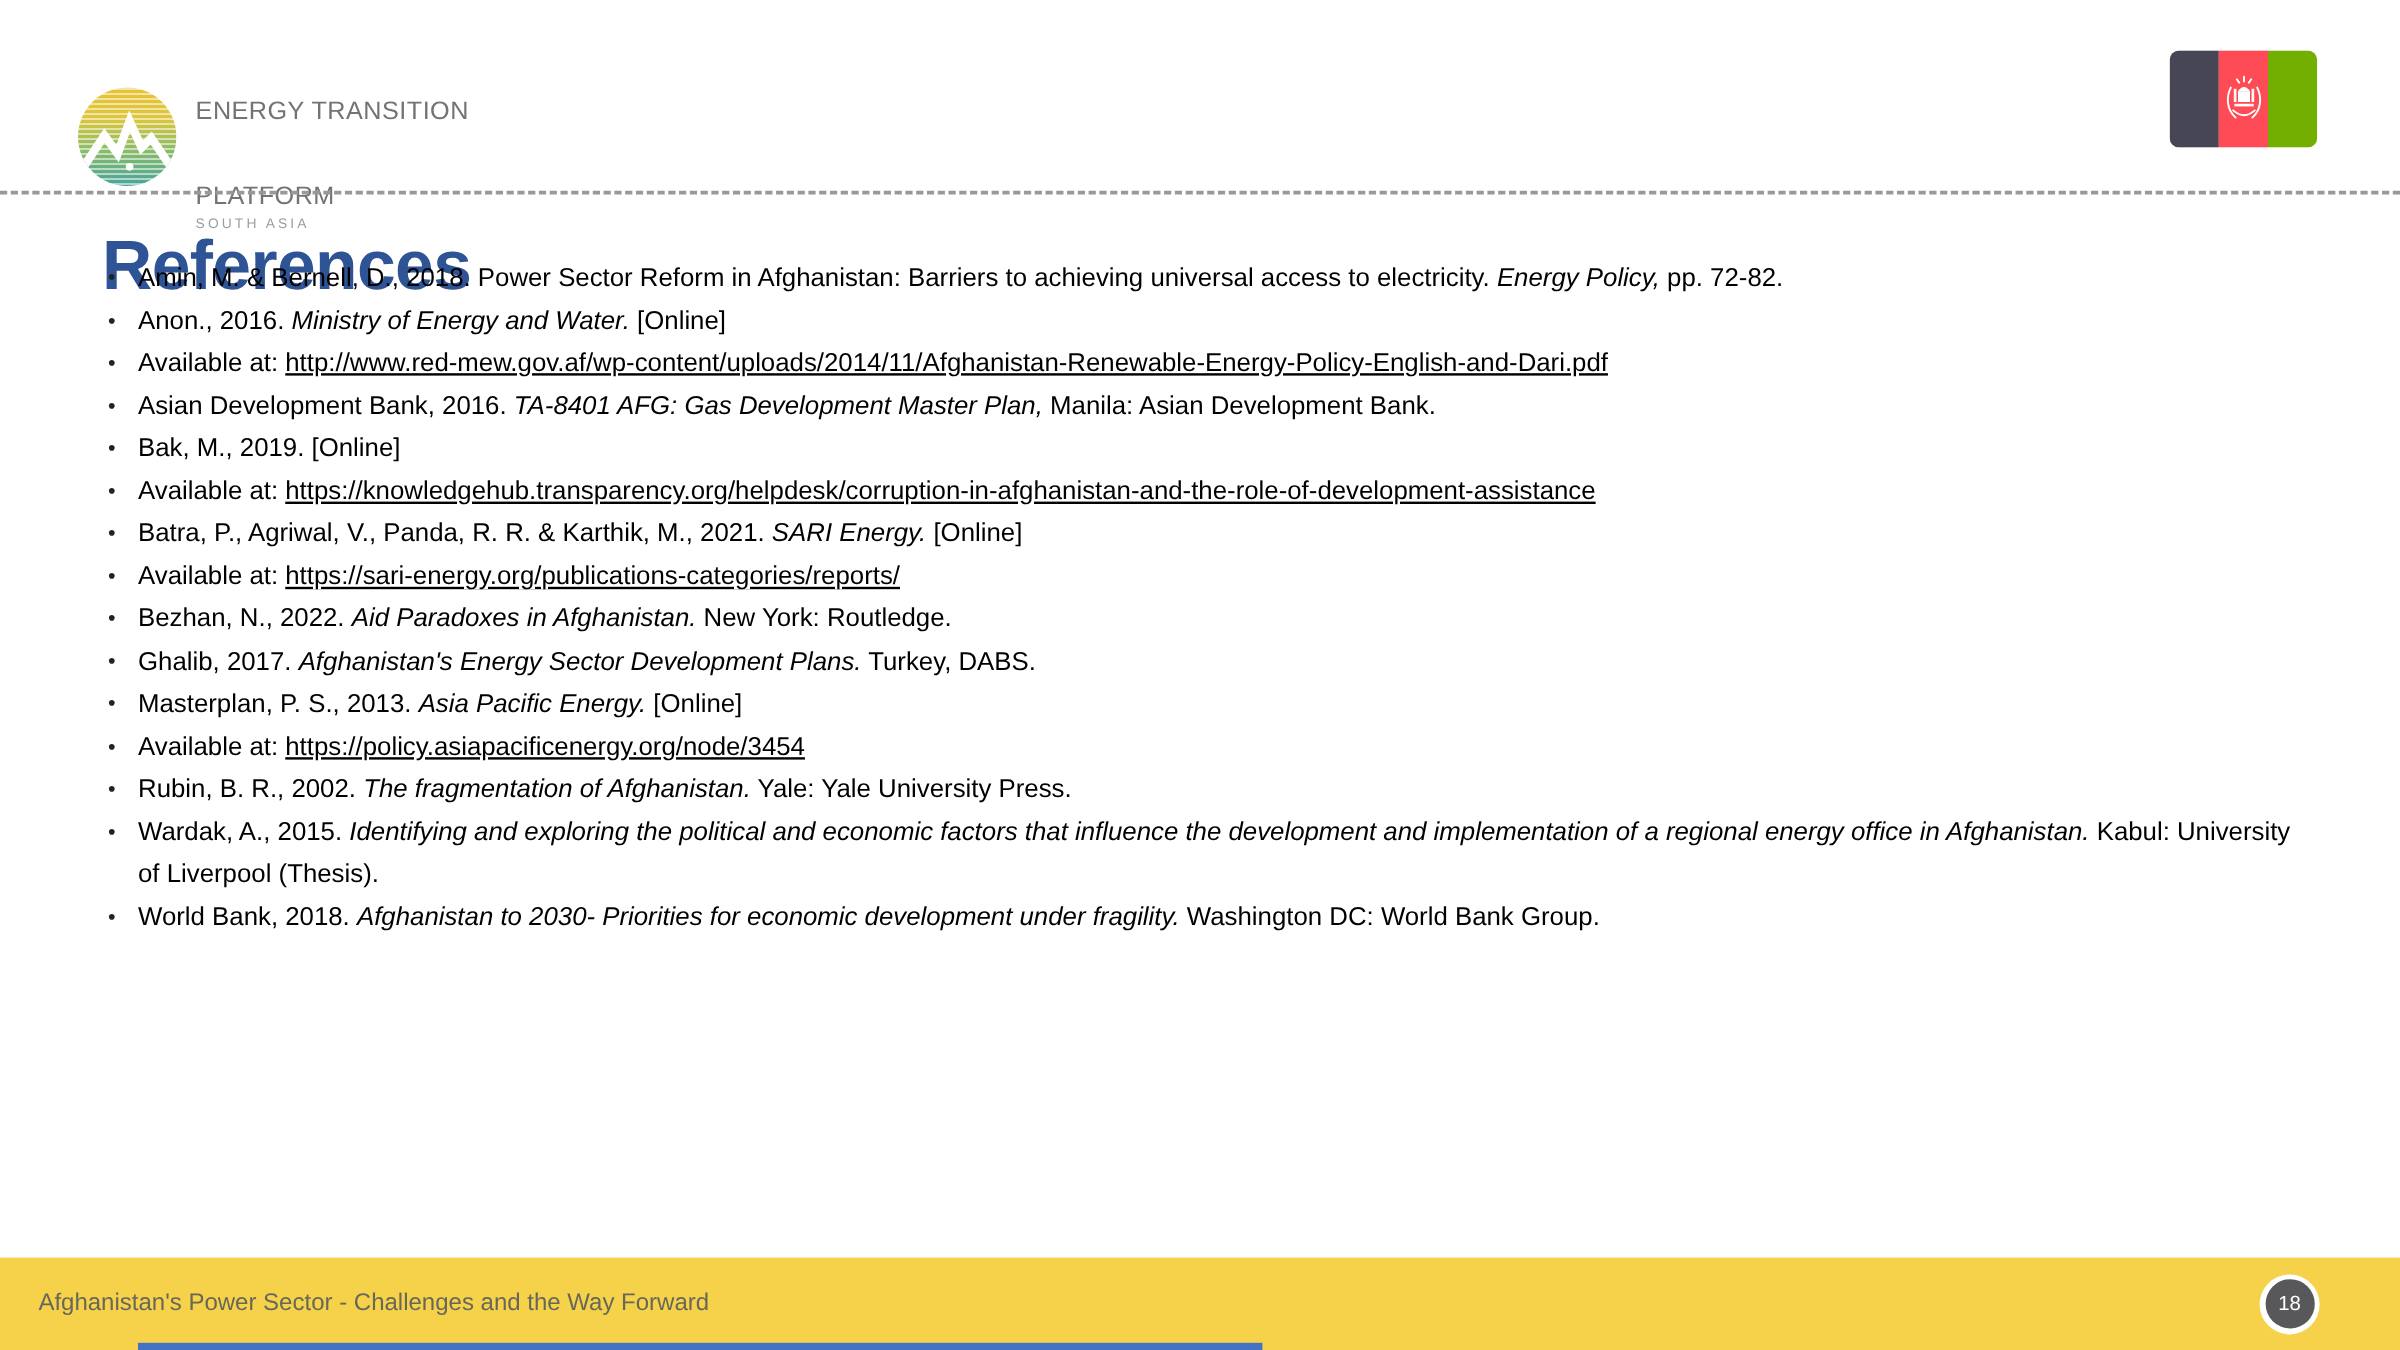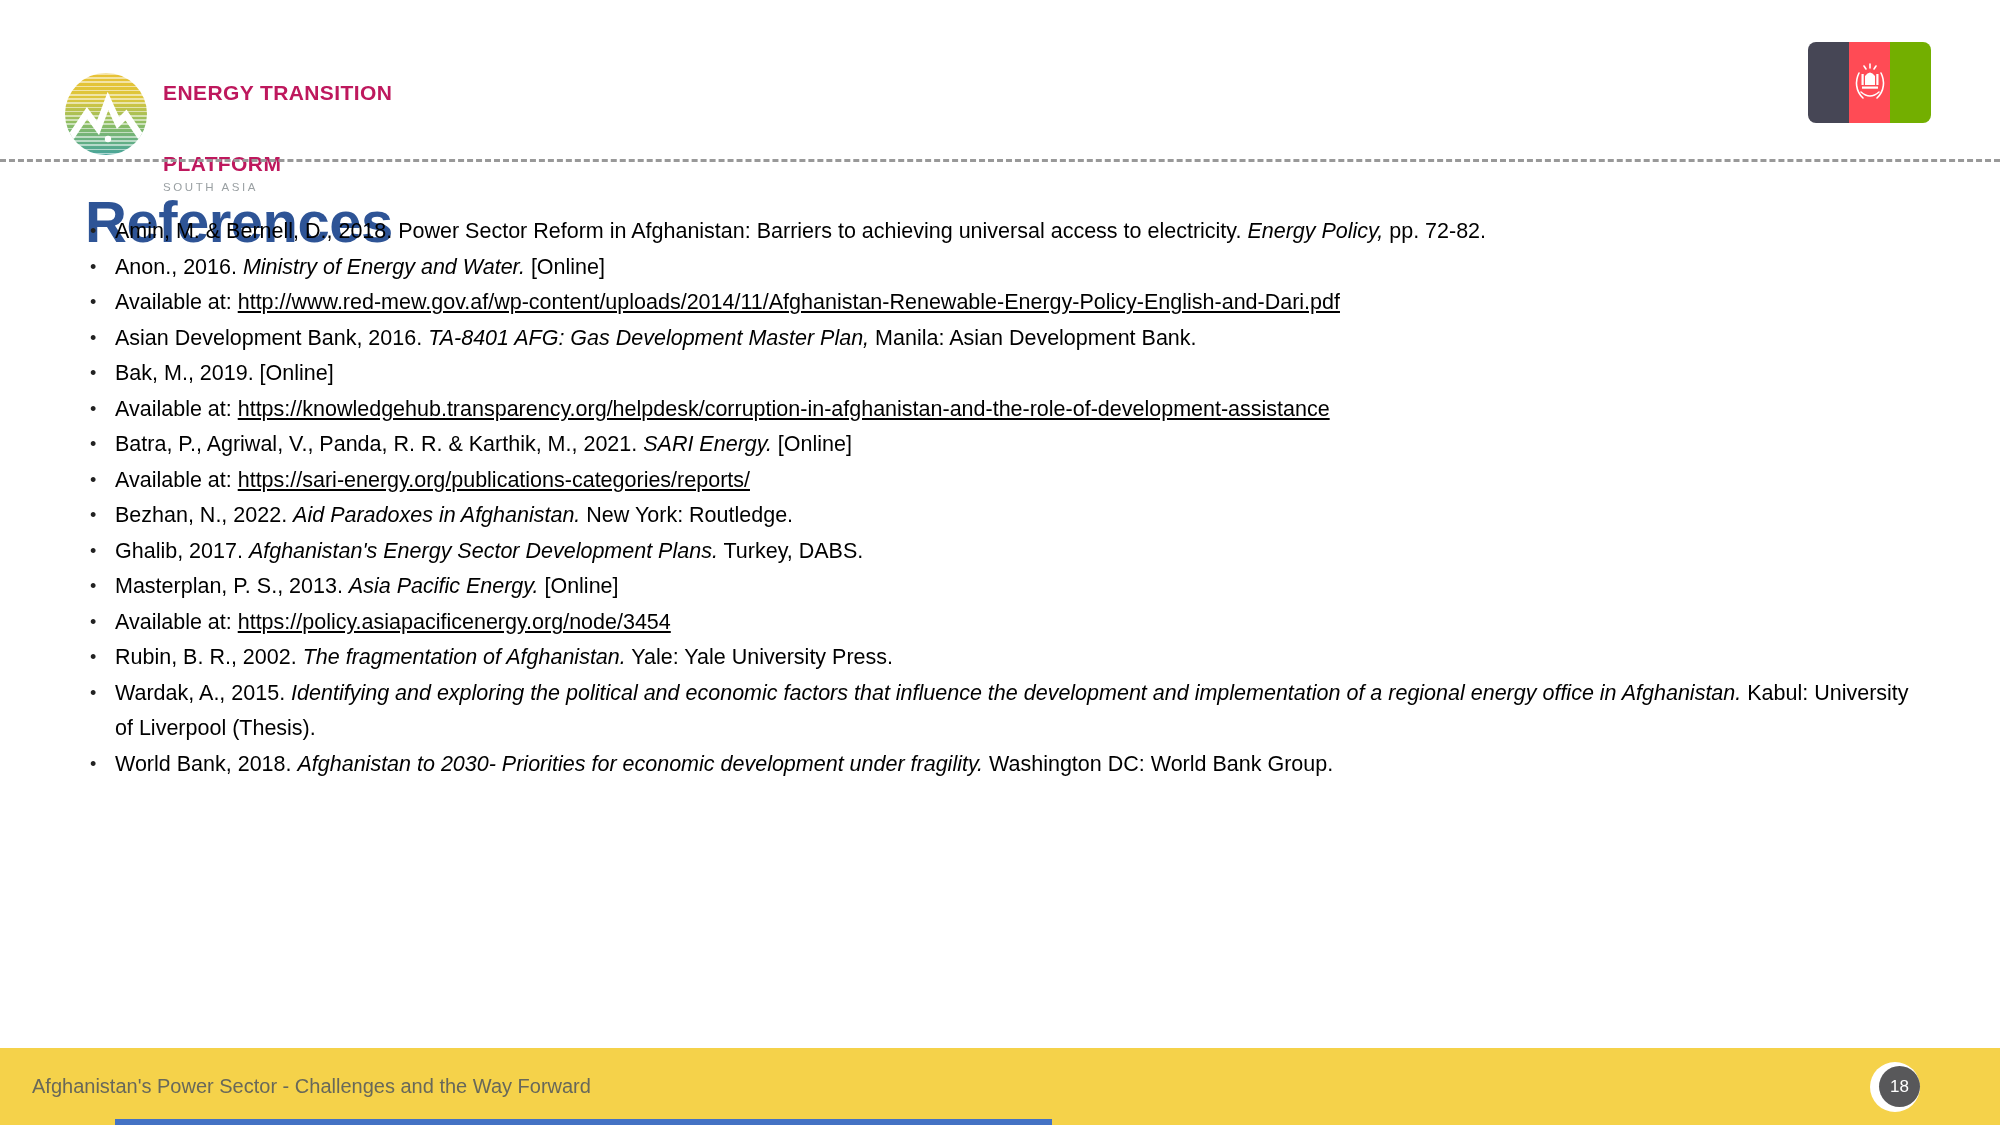--- a/index.html
+++ b/index.html
@@ -27,21 +27,21 @@
   .logo{position:absolute;left:65px;top:34px;display:flex;align-items:center;gap:16px;}
   .logo-circle{
     width:82px;height:82px;border-radius:50%;
     background:
       repeating-linear-gradient(180deg, rgba(255,255,255,.55) 0 1.6px, rgba(255,255,255,0) 1.6px 4.2px),
       linear-gradient(180deg,#E9C235 0%,#DCC63C 32%,#8CBD64 62%,#47A49B 100%);
     position:relative;overflow:hidden;flex:0 0 auto;
   }
   .logo-circle svg{position:absolute;left:0;top:0;}
   .logo-text{display:flex;flex-direction:column;line-height:1.08;}
-  .logo-line{font-weight:bold;font-size:21px;letter-spacing:.4px;color:#be185d;margin-top:48px;}
+  .logo-line{font-weight:normal;font-size:21px;letter-spacing:.4px;color:#737373;margin-top:48px;}
   .logo-sub{font-size:11.5px;color:#9aa0a3;letter-spacing:2.6px;margin-top:6px;}
   .flag{
     position:absolute;left:1808px;top:42px;width:123px;height:81px;
     border-radius:8px;overflow:hidden;display:flex;
   }
   .flag .stripe{flex:1 1 0;}
   .flag .s1{background:var(--flag_black);}
   .flag .s2{background:var(--flag_red);position:relative;}
   .flag .s3{background:var(--flag_green);}
   .flag .emblem{position:absolute;left:50%;top:50%;transform:translate(-50%,-50%);}
@@ -64,23 +64,23 @@
   .italic{font-style:italic;}
   .ref-link{color:#000;text-decoration:underline;cursor:pointer;}
   
   .footer{
     position:absolute;left:0;bottom:0;width:2000px;height:77px;
     background:var(--footer_yellow);
     display:flex;align-items:center;
   }
   .footer-title{margin-left:32px;font-size:20px;color:var(--footer_text);}
   .page-badge{
-    position:absolute;right:80px;top:50%;transform:translateY(-50%);
+    position:absolute;right:67px;top:50%;transform:translateY(-50%);
     width:50px;height:50px;border-radius:50%;background:#fff;
-    display:flex;align-items:center;justify-content:flex-end;
+    display:flex;align-items:center;justify-content:center;
   }
   .page-badge-inner{
     width:41px;height:41px;border-radius:50%;background:var(--page_circle_gray);
     display:flex;align-items:center;justify-content:center;
     color:#fff;font-size:17px;
   }
   .bottom-bar{
     position:absolute;left:115px;bottom:0;width:937px;height:6px;
     background:var(--accent_bar_blue);
   }

